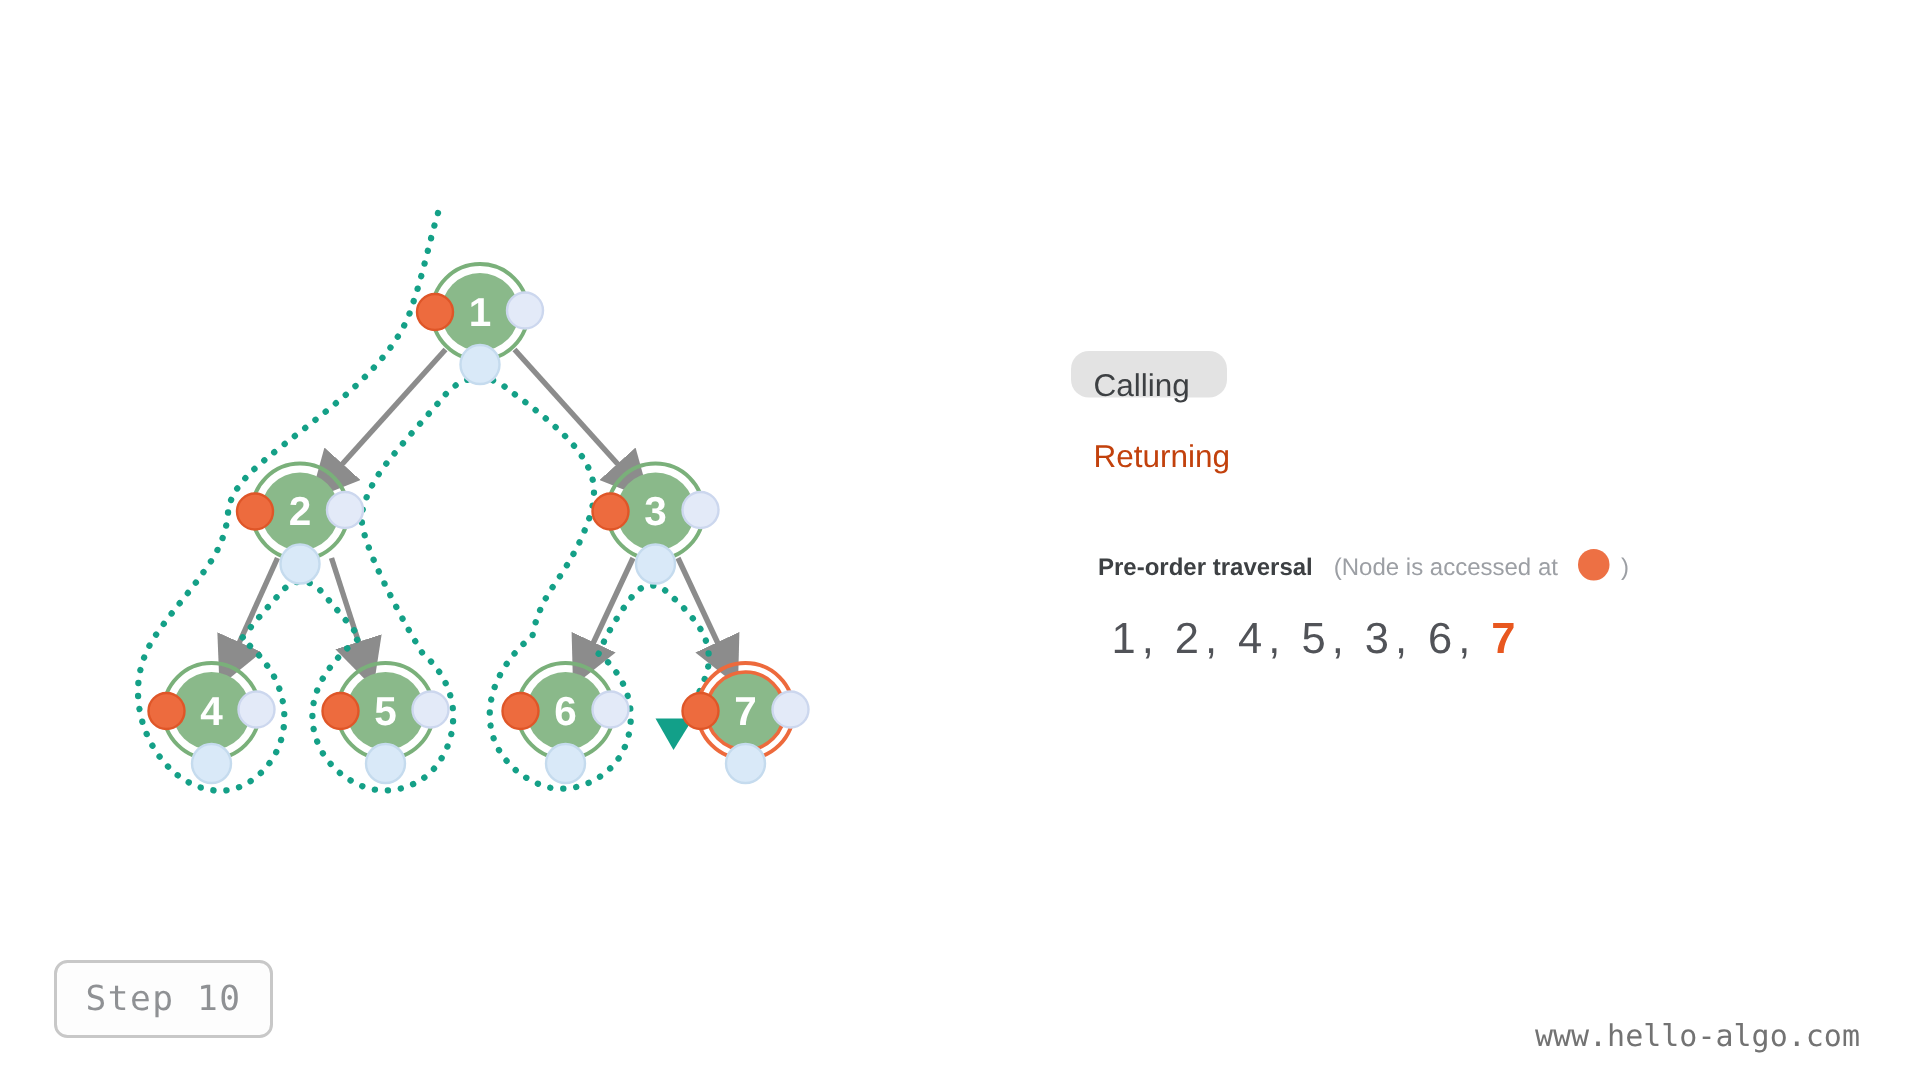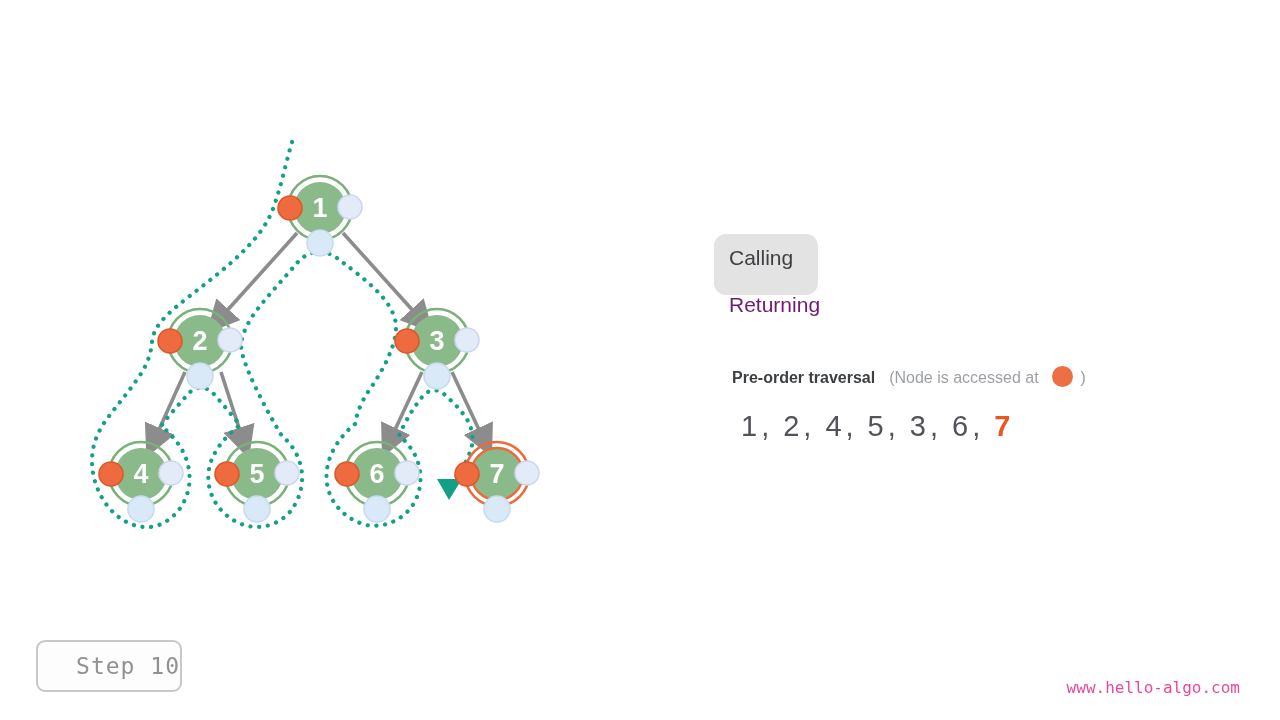--- a/index.html
+++ b/index.html
@@ -16,26 +16,26 @@
   .node .ring{fill:none;stroke:#7ab07a;stroke-width:2.6;}
   .node .body{fill:#8ab98a;stroke:none;}
   .node.current .ring{stroke:#ed6a3c;}
   .node.current .body{stroke:#ed6a3c;stroke-width:2.4;}
   .node .val{fill:#ffffff;font-size:27px;font-weight:bold;text-anchor:middle;}
   .dot-access{fill:#ed6b3e;stroke:#df5628;stroke-width:1.6;}
   .dot-right{fill:#e3eaf8;stroke:#ccd7ee;stroke-width:1.6;}
   .dot-bottom{fill:#d9e9f8;stroke:#c5dbee;stroke-width:1.6;}
   
   .badge{
-    position:absolute;left:714px;top:234px;height:61px;line-height:47px;
+    position:absolute;left:714px;top:234px;height:31px;line-height:47px;
     padding:0 25px 0 15px;background:#e3e3e3;border-radius:12px;
     font-size:21px;color:#3d4043;
   }
   .returning{
-    position:absolute;left:729px;top:293px;font-size:21px;color:#701a75;
+    position:absolute;left:729px;top:293px;font-size:21px;color:#c2410c;
   }
   .trav-row{
     position:absolute;left:732px;top:366px;font-size:16px;white-space:nowrap;
   }
   .trav-title{font-weight:bold;color:#3d4043;}
   .trav-note{color:#9c9fa4;}
   .note-prefix{margin-left:14px;}
   .legend-dot{
     display:inline-block;width:21px;height:21px;border-radius:50%;
     background:#ed7044;margin:0 8px 0 13px;vertical-align:-4px;
@@ -45,27 +45,27 @@
     white-space:nowrap;
   }
   .seq-num{margin-left:14px;}
   .seq-num:first-child{margin-left:0;}
   .seq-comma{margin-left:4px;color:#515358;}
   .seq-current{margin-left:14px;color:#e8571f;font-weight:bold;}
   
   .step-box{
     position:absolute;left:36px;top:640px;width:146px;height:52px;
     border:2px solid #c8c8c8;border-radius:9px;background:#fdfdfd;
-    box-sizing:border-box;display:flex;align-items:center;justify-content:flex-end;
+    box-sizing:border-box;display:flex;align-items:center;justify-content:center;
     font-family:"DejaVu Sans Mono", monospace;font-size:23px;color:#8f9194;
     letter-spacing:1px;
   }
   .watermark{
     position:absolute;right:40px;top:678px;
-    font-family:"DejaVu Sans Mono", monospace;font-size:16px;color:#ec4899;
+    font-family:"DejaVu Sans Mono", monospace;font-size:20px;color:#737373;
   }
 </style>
 </head>
 <body>
 
 <svg id="tree-svg" width="560" height="560" viewBox="0 0 560 560">
   <defs>
     <marker id="arrow" viewBox="0 0 10 10" refX="2" refY="5" markerWidth="9" markerHeight="9" orient="auto-start-reverse">
       <path d="M0,0 L10,5 L0,10 Z" fill="#8c8c8c"></path>
     </marker>

